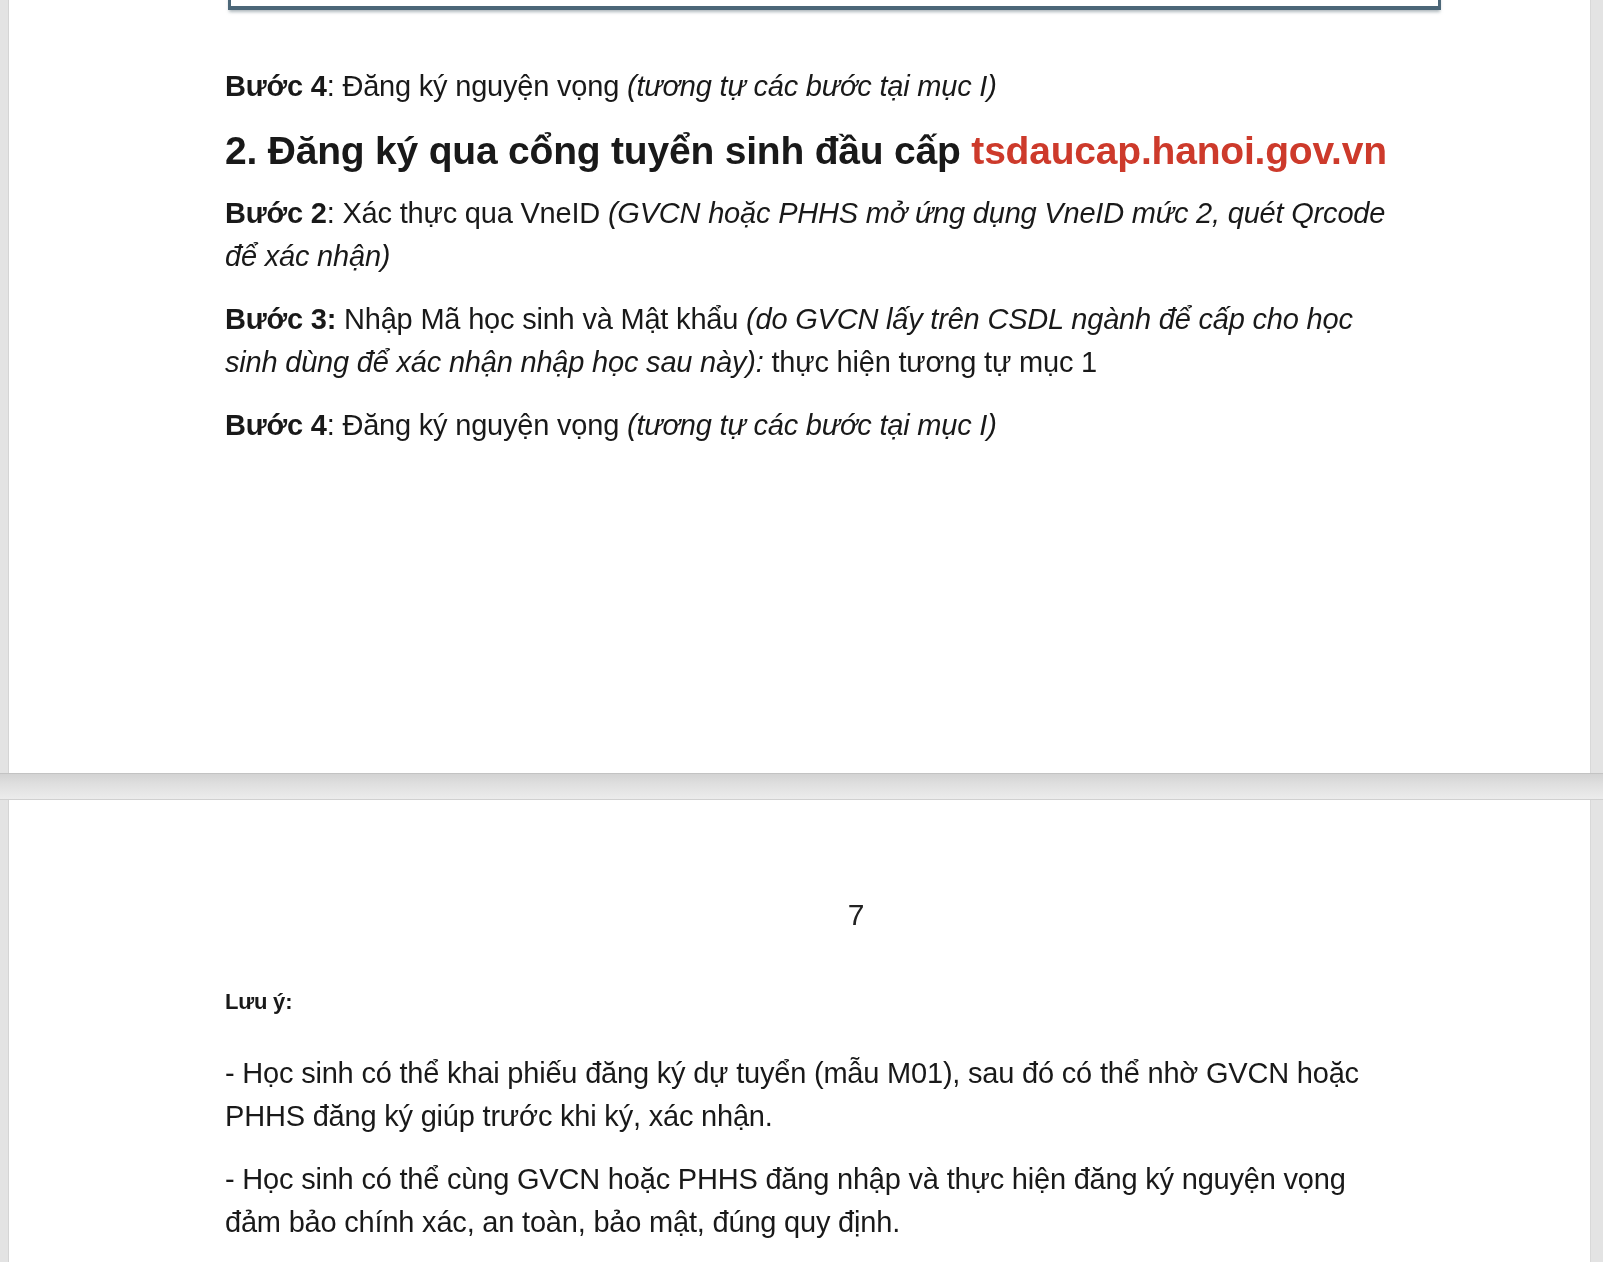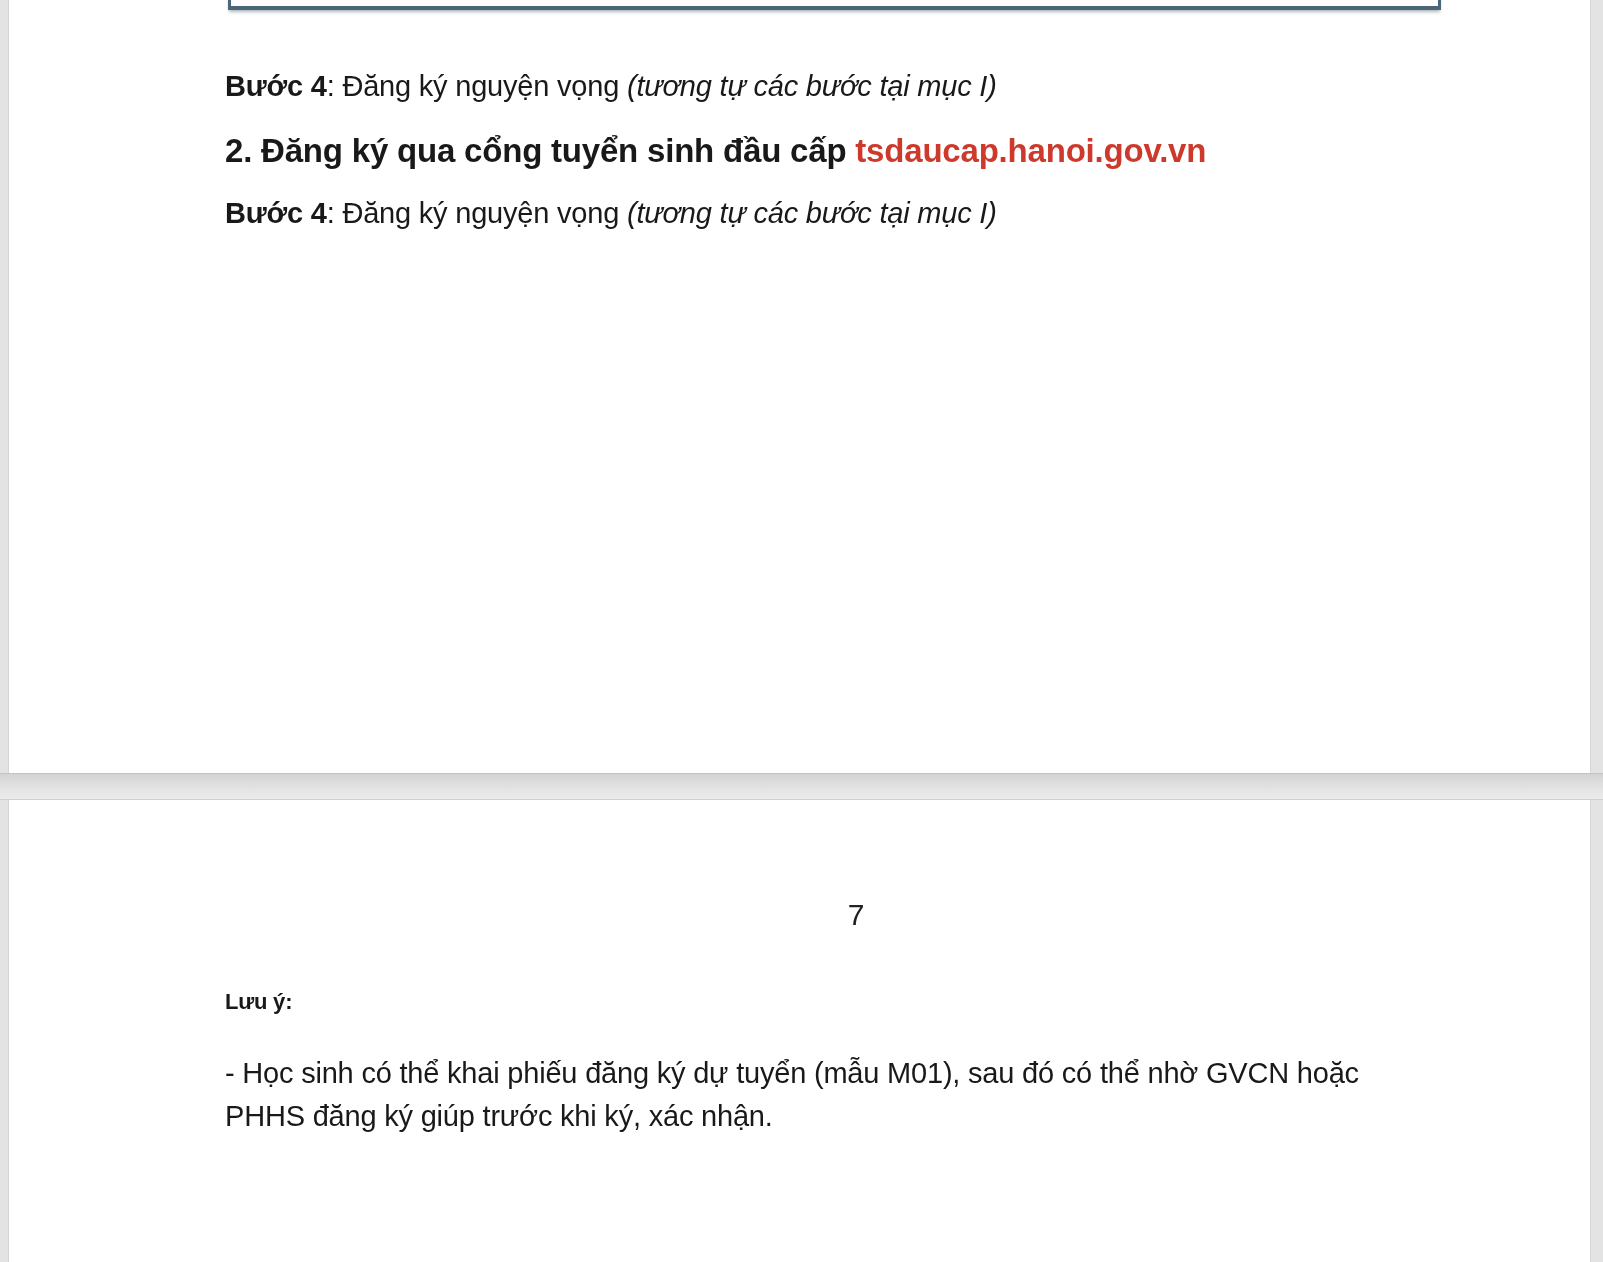--- a/index.html
+++ b/index.html
@@ -69,21 +69,21 @@
   .content { position: absolute; left: 216px; top: 0; width: 1262px; }
   .page1 .content { top: 65px; }
 
   p { margin: 0; white-space: pre; }
   p.body {
     font-size: 29px;
     line-height: 43px;
     margin-bottom: 20px;
   }
   p.heading {
-    font-size: 33px;
+    font-size: 39px;
     line-height: 46px;
     font-weight: bold;
     margin-bottom: 18px;
   }
   .seg-b    { font-weight: bold; }
   .seg-i    { font-style: italic; }
   .seg-bred { font-weight: bold; color: var(--link, #cd3a2b); }
 
   p.pagenum {
     margin-top: 93px;
@@ -107,28 +107,34 @@
 <div class="screen">
 
   <div class="side-strip left"></div>
   <div class="side-strip right"></div>
 
   <section class="page page1">
     <div class="shot-box"></div>
     <div class="content">
       <p class="body"><span class="seg-b">Bước 4</span><span class="seg-r">: Đăng ký nguyện vọng </span><span class="seg-i">(tương tự các bước tại mục I)</span></p>
       <p class="heading"><span class="seg-b">2. Đăng ký qua cổng tuyển sinh đầu cấp </span><span class="seg-bred">tsdaucap.hanoi.gov.vn</span></p>
+      <p class="body"><span class="seg-b">Bước 2</span><span class="seg-r">: Xác thực qua VneID </span><span class="seg-i">(GVCN hoặc PHHS mở ứng dụng VneID mức 2, quét Qrcode
+để xác nhận)</span></p>
+      <p class="body"><span class="seg-b">Bước 3:</span><span class="seg-r"> Nhập Mã học sinh và Mật khẩu </span><span class="seg-i">(do GVCN lấy trên CSDL ngành để cấp cho học
+sinh dùng để xác nhận nhập học sau này):</span><span class="seg-r"> thực hiện tương tự mục 1</span></p>
       <p class="body"><span class="seg-b">Bước 4</span><span class="seg-r">: Đăng ký nguyện vọng </span><span class="seg-i">(tương tự các bước tại mục I)</span></p>
     </div>
   </section>
 
   <div class="page-gap"></div>
 
   <section class="page page2">
     <div class="content">
       <p class="pagenum">7</p>
       <p class="note-h">Lưu ý:</p>
       <p class="body note1"><span class="seg-r">- Học sinh có thể khai phiếu đăng ký dự tuyển (mẫu M01), sau đó có thể nhờ GVCN hoặc
 PHHS đăng ký giúp trước khi ký, xác nhận.</span></p>
+      <p class="body note2"><span class="seg-r">- Học sinh có thể cùng GVCN hoặc PHHS đăng nhập và thực hiện đăng ký nguyện vọng
+đảm bảo chính xác, an toàn, bảo mật, đúng quy định.</span></p>
     </div>
   </section>
 
 </div>
 
 </body></html>

